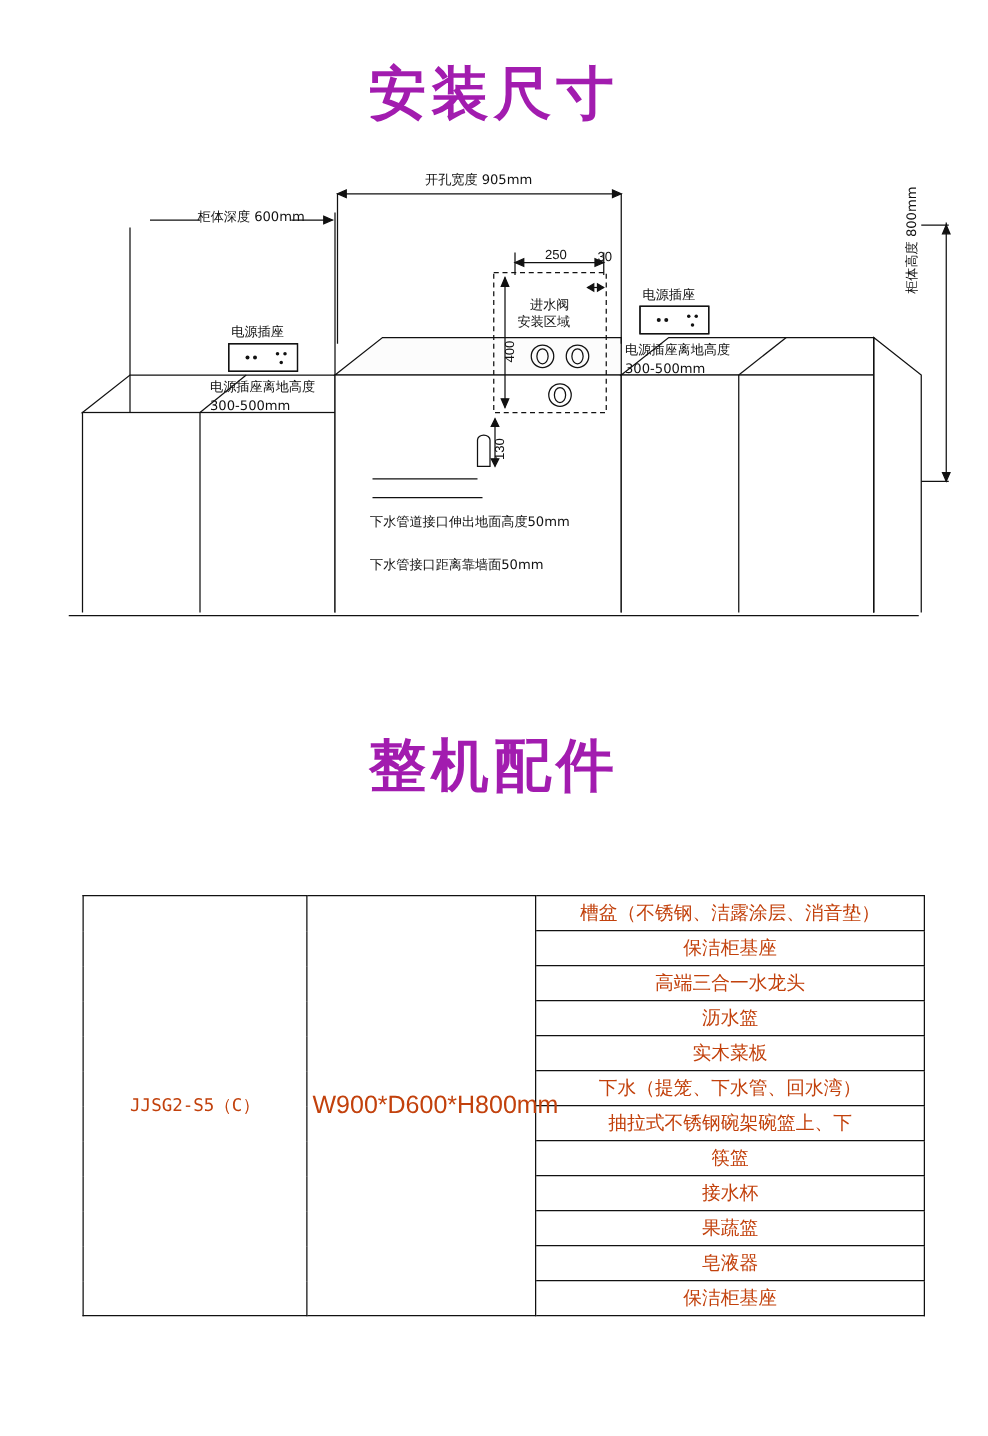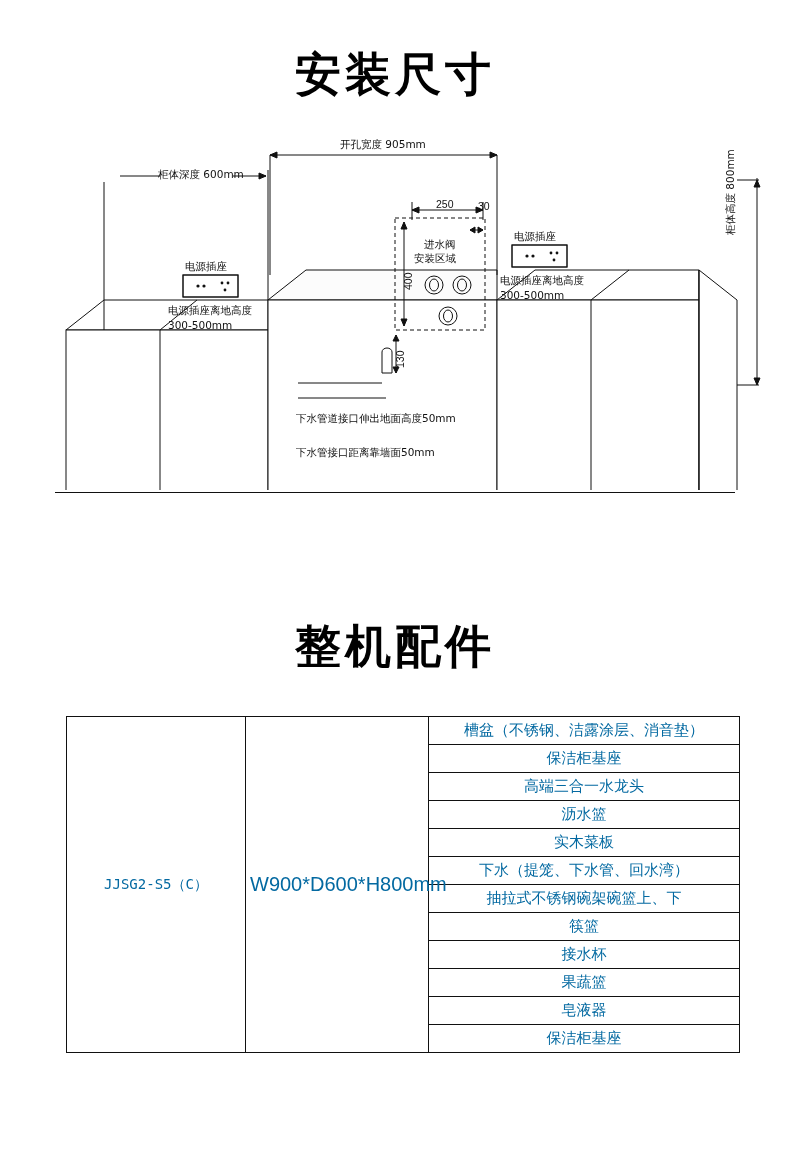--- a/index.html
+++ b/index.html
@@ -22,25 +22,25 @@
   }
 
   
   .section-title {
     position: absolute;
     width: 100%;
     text-align: center;
     font-size: 46px;
     font-weight: bold;
     letter-spacing: 4px;
-    color: #000000;
+    color: #a21caf;
     font-family: "DejaVu Sans", sans-serif;
   }
   #title-install { top: 44px; }
-  #title-parts { top: 582px; margin-top: 34px; }
+  #title-parts { top: 582px; }
 
   
   .diagram {
     position: absolute;
     left: 0;
     top: 130px;
     width: 790px;
     height: 360px;
   }
   .diagram svg {
@@ -80,21 +80,21 @@
     border-collapse: collapse;
     table-layout: fixed;
   }
   .parts-table td {
     border: 1px solid #111;
     text-align: center;
     font-size: 15px;
     height: 27px;
     padding: 0 4px;
     font-family: "DejaVu Sans", sans-serif;
-    color: #0369a1;
+    color: #c2410c;
   }
   .parts-table td.model {
     width: 170px;
     font-family: "DejaVu Sans Mono", monospace;
     font-size: 14px;
   }
   .parts-table td.dims {
     width: 174px;
     font-family: Liberation Sans, sans-serif;
     font-size: 20px;

